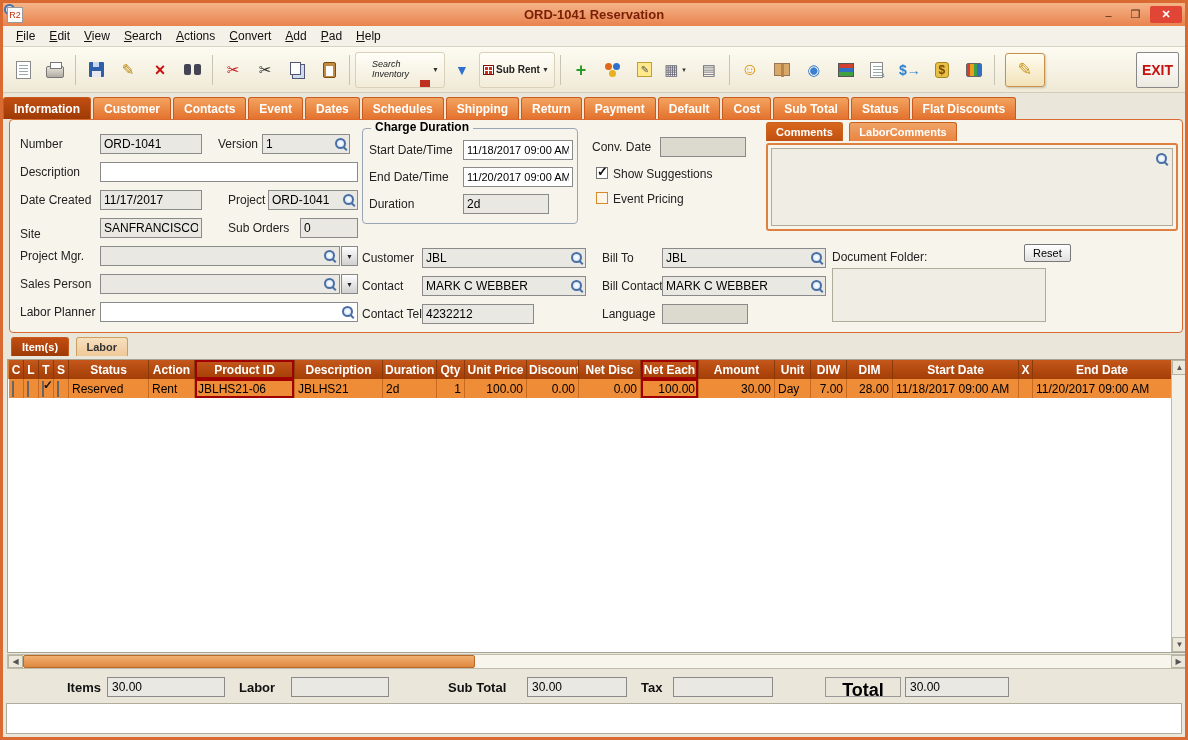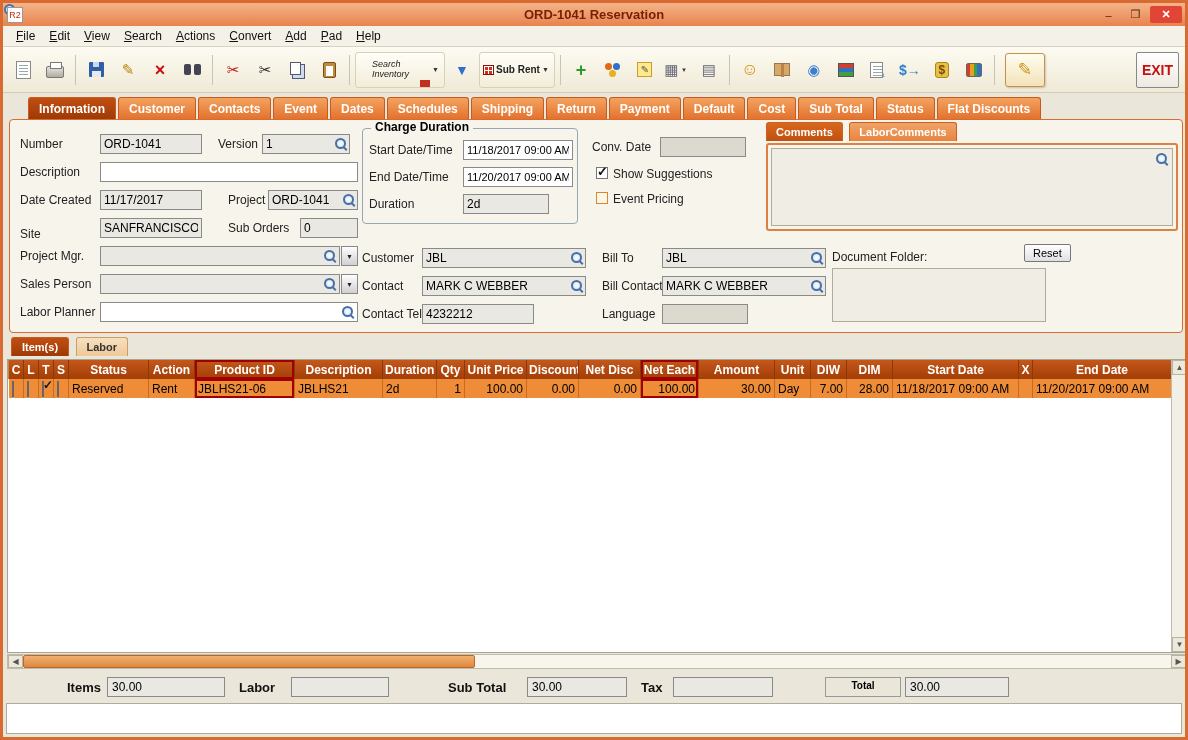--- a/index.html
+++ b/index.html
@@ -50,21 +50,21 @@
                    background-image:linear-gradient(#fff 1px,transparent 1px),linear-gradient(90deg,#fff 1px,transparent 1px); background-size:4px 4px; margin-right:2px; }
   .icon-factory { width:10px; height:7px; background:#C03020; margin-left:2px; align-self:flex-end; }
   .srch-btn { height:36px; display:flex; align-items:center; border:1px solid #D8D0B8; border-radius:3px; background:linear-gradient(#FFFEF8,#F2ECD8); padding:0 3px; margin:0 1px; }
   .srch-txt { font-size:9px; font-style:italic; line-height:1.05; width:46px; color:#222; }
   .subrent-txt { font-size:10px; font-weight:bold; color:#222; }
   .wand-btn { width:40px; height:34px; border:1px solid #C89048; background:linear-gradient(#FFFDF0,#F2E2B8);
               display:flex; align-items:center; justify-content:center; border-radius:3px; box-shadow:1px 1px 2px rgba(0,0,0,.18); margin-left:6px; }
   .exit-btn { border:1px solid #888; background:linear-gradient(#FFF,#ECEAE0); color:#C81010; font-weight:bold;
               font-size:14px; padding:9px 5px; border-radius:2px; margin-left:8px; margin-right:2px; }
   
-  .tabstrip { position:absolute; left:0; top:91px; width:100%; height:25px; display:flex; align-items:flex-end; padding-left:25px; }
+  .tabstrip { position:absolute; left:0; top:91px; width:100%; height:25px; display:flex; align-items:flex-end; padding-left:0; }
   .tab { padding:4px 10px 3px; background:linear-gradient(#F3A35F,#E3722E); color:#fff; font-size:12px; font-weight:bold;
          border:1px solid #C85A1E; border-bottom:none; border-radius:3px 3px 0 0; margin-right:2px; white-space:nowrap; }
   .tab.selected { background:linear-gradient(#C14E12,#9E3A06); }
   
   .main-panel { position:absolute; left:6px; top:116px; width:1174px; height:214px;
                 border:1px solid #D96B32; border-radius:4px; background:#F7F4EB; }
   .lbl { position:absolute; font-size:12px; color:#222; white-space:nowrap; }
   .inp { position:absolute; height:20px; border:1px solid #8A8A8A; background:#E9E8E3; font-family:"Liberation Sans",sans-serif;
          font-size:12px; padding:1px 3px; }
   .inp.white { background:#fff; }
@@ -436,19 +436,19 @@
 
   <div>
     <span class="tot-lbl" style="left:64px;top:677px;">Items</span>
     <div class="tot-box" style="left:104px;top:674px;width:118px;">30.00</div>
     <span class="tot-lbl" style="left:236px;top:677px;">Labor</span>
     <div class="tot-box" style="left:288px;top:674px;width:98px;"></div>
     <span class="tot-lbl" style="left:445px;top:677px;">Sub Total</span>
     <div class="tot-box" style="left:524px;top:674px;width:100px;">30.00</div>
     <span class="tot-lbl" style="left:638px;top:677px;">Tax</span>
     <div class="tot-box" style="left:670px;top:674px;width:100px;"></div>
-    <div class="tot-box" style="left:822px;top:674px;width:76px;background:#EAE6DA;text-align:center;font-weight:bold;font-size:10px;border-color:#999;">Total</div>
+    <div class="tot-box" style="left:822px;top:674px;width:76px;background:#EAE6DA;text-align:center;font-weight:bold;font-size:18px;border-color:#999;">Total</div>
     <div class="tot-box" style="left:902px;top:674px;width:104px;">30.00</div>
   </div>
 
   <div class="statusbar"></div>
 
 </div>
 
 </body></html>

